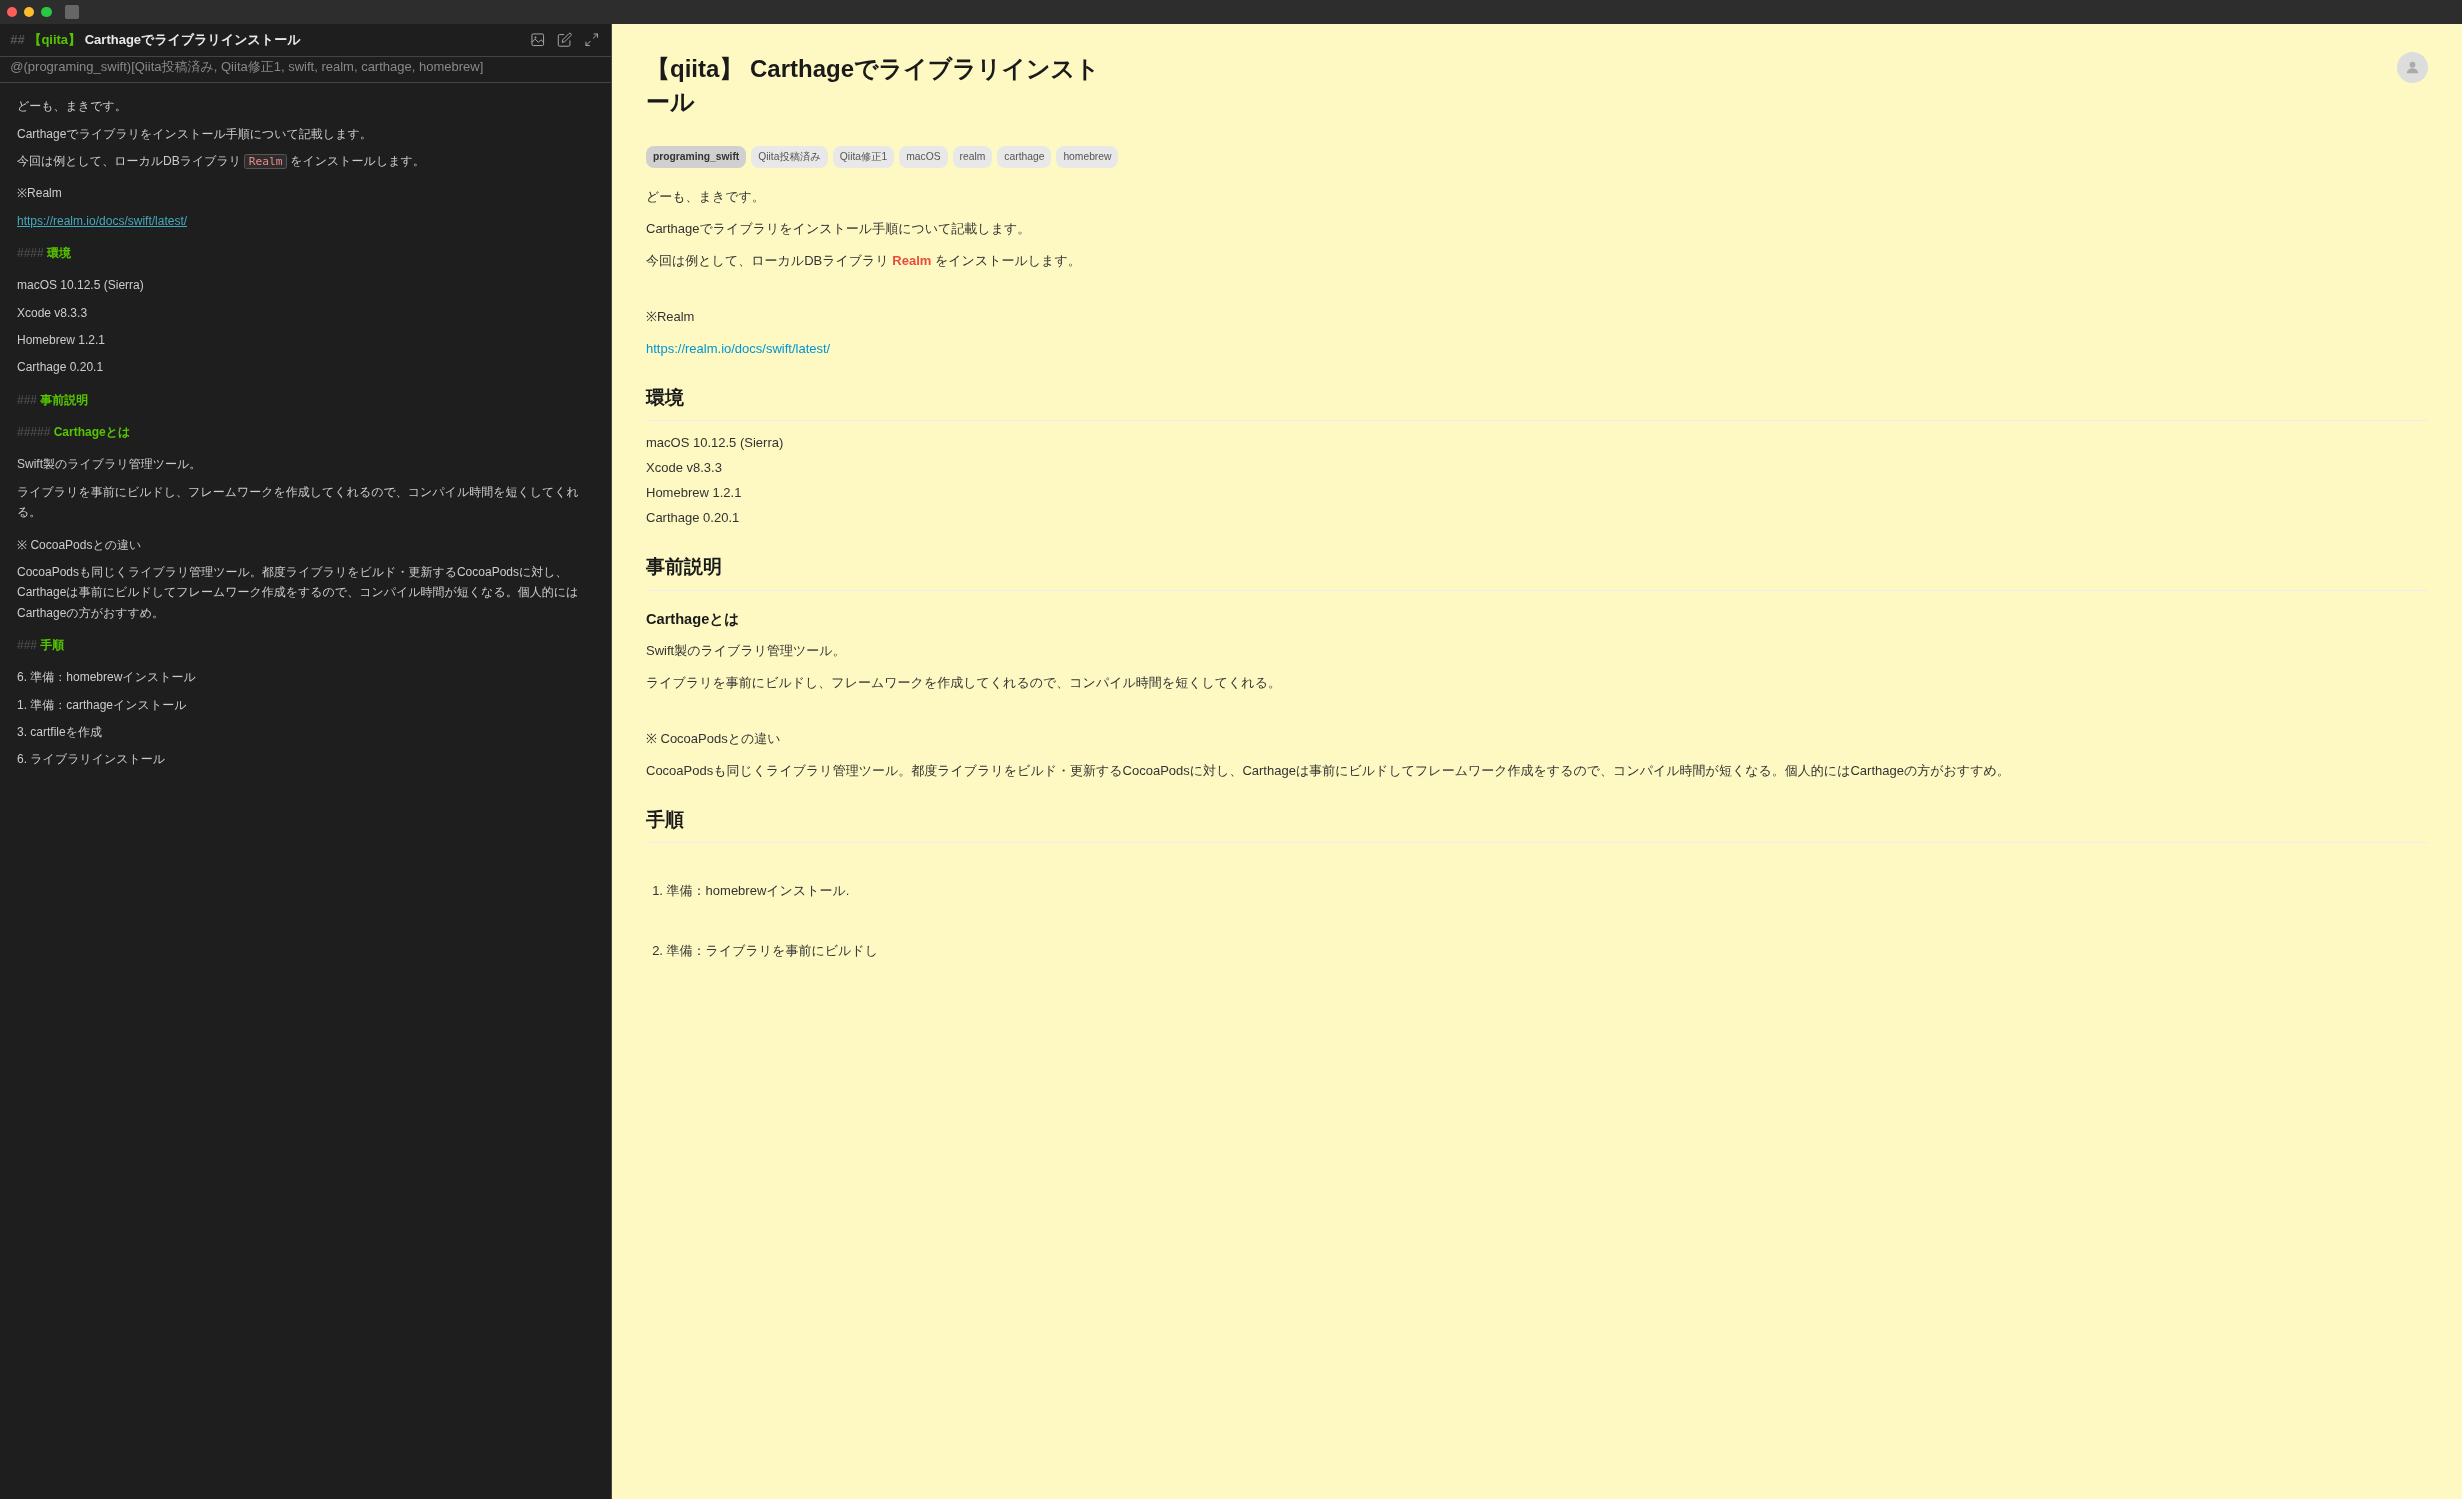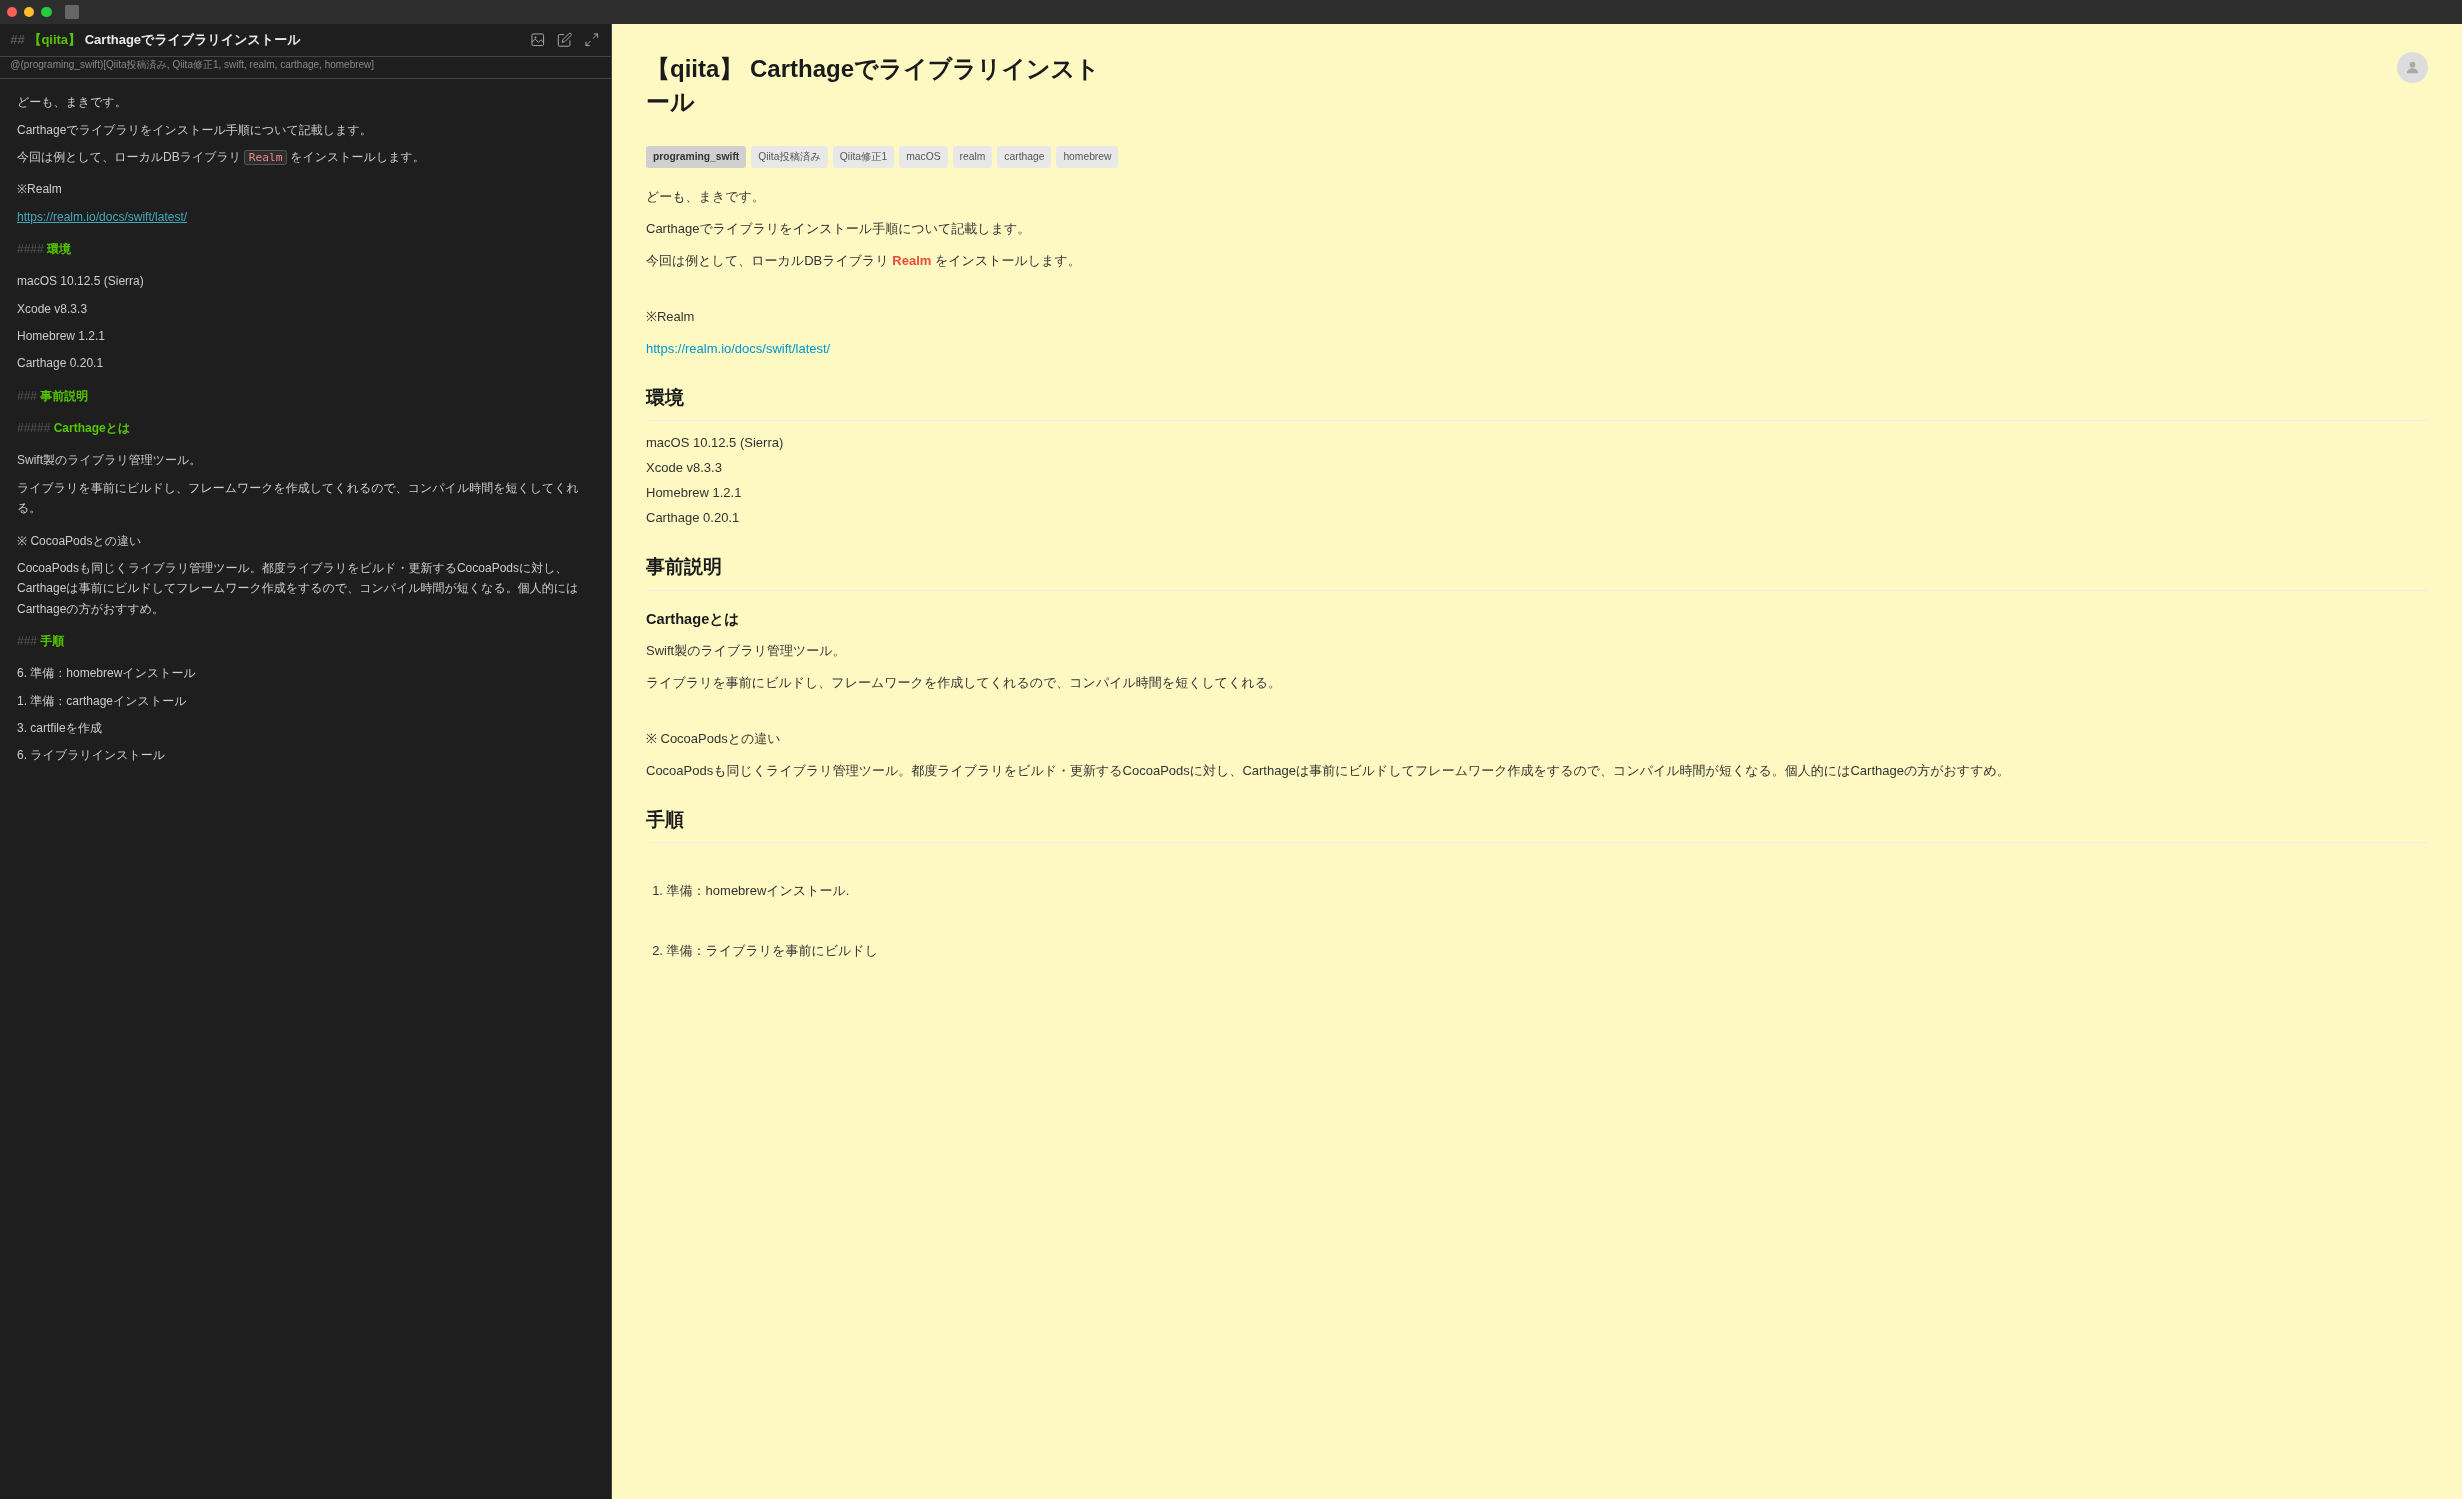--- a/index.html
+++ b/index.html
@@ -52,21 +52,21 @@
       overflow: hidden;
     }
 
     .editor-title {
       flex: 1;
       font-size: 13px;
       font-weight: bold;
       color: #e8e8e8;
     }
     .editor-subtitle {
-      font-size: 10px;
+      font-size: 13px;
       color: #888;
       padding: 1.7px 10.3px 5.2px;
       border-bottom: 0.9px solid #444;
     }
 
     .toolbar-icon {
       width: 17px; height: 17px;
       cursor: pointer;
       color: #aaa;
       display: flex; align-items: center; justify-content: center;
@@ -154,21 +154,21 @@
     }
 
     .tags-row {
       display: flex;
       gap: 5.2px;
       flex-wrap: wrap;
       margin-bottom: 17px;
     }
     .tag {
       background: #e8e8e8;
-      border-radius: 3px;
+      border-radius: 8px;
       padding: 1.7px 6.9px;
       font-size: 10.3px;
       color: #555;
       cursor: pointer;
     }
     .tag.primary {
       background: #d0d0d0;
       color: #333;
       font-weight: 600;
     }

